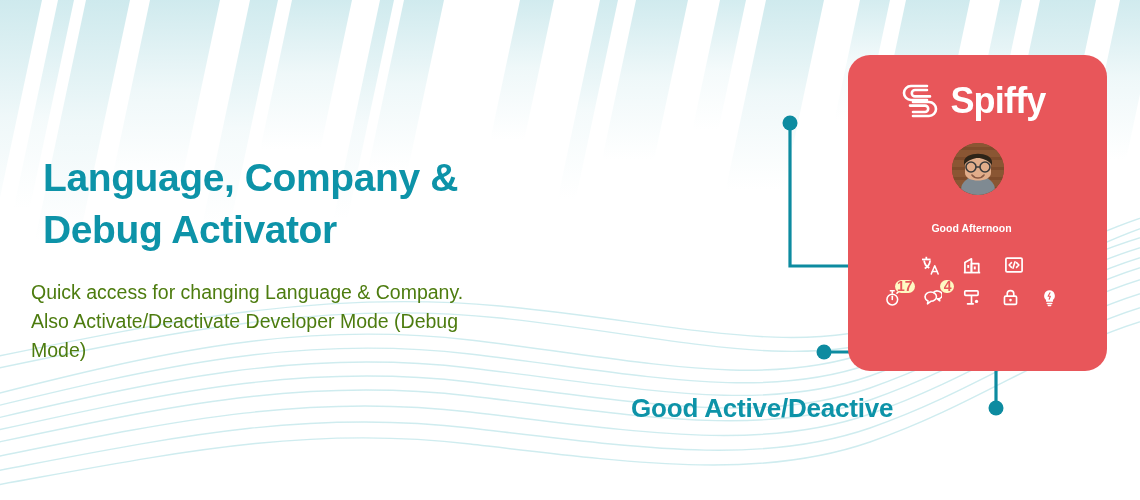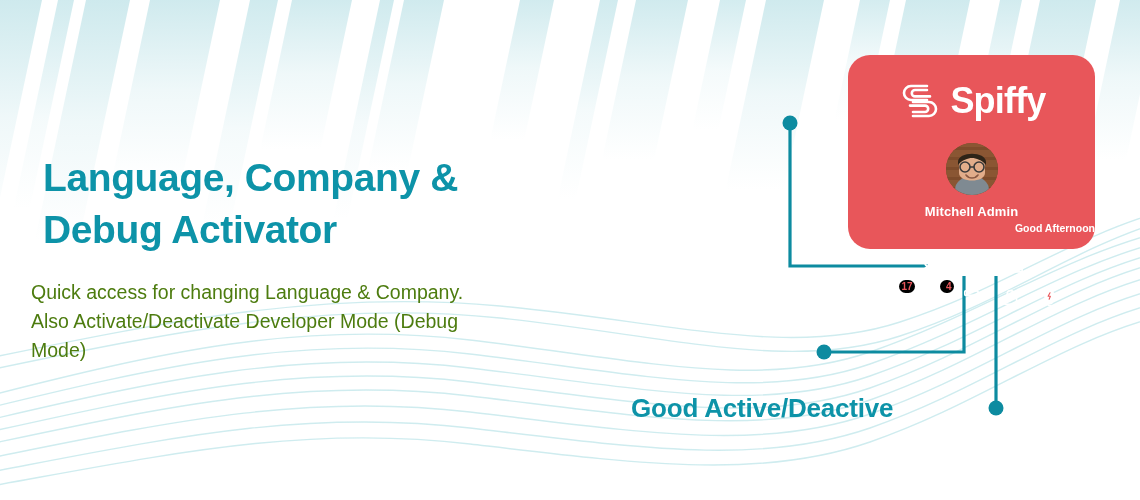--- a/index.html
+++ b/index.html
@@ -70,23 +70,24 @@
     position: absolute;
     left: 0; top: 0;
     width: 1140px; height: 500px;
   }
   
   #card {
     position: absolute;
     left: 848px;
     top: 55px;
     width: 247px;
-    height: 194px;
+    height: 316px;
     background: #e8565a;
     border-radius: 22px;
+    padding-left: 12px;
   }
   #card-logo {
     position: absolute;
     left: 0; top: 20px;
     width: 247px;
     height: 52px;
     display: flex;
     align-items: center;
     justify-content: center;
     gap: 7px;
@@ -118,21 +119,21 @@
     text-align: center;
     color: #ffffff;
     font-size: 13px;
     font-weight: bold;
     letter-spacing: 0.1px;
   }
   #user-greeting {
     position: absolute;
     left: 0; top: 167px;
     width: 247px;
-    text-align: right;
+    text-align: center;
     color: #ffffff;
     font-size: 10.5px;
     font-weight: bold;
   }
   
   #icon-row-top {
     position: absolute;
     left: 0; top: 200px;
     width: 247px;
     display: flex;
@@ -160,24 +161,24 @@
   }
   .cardicon svg { display: block; }
   .badge {
     position: absolute;
     top: -7px;
     right: -11px;
     min-width: 14px;
     height: 13px;
     padding: 0 2px;
     box-sizing: border-box;
-    background: #000000;
+    background: #fef9c3;
     color: #e8565a;
     border-radius: 7px;
-    font-size: 10px;
+    font-size: 14px;
     font-weight: bold;
     line-height: 13px;
     text-align: right;
   }
 </style>
 </head>
 <body>
 
 <div id="stage">
 
@@ -279,21 +280,20 @@
         <path d="M12,19 C12,8 40,8 40,19 L40,22 C36,17 30,15 26,15 C22,15 16,17 12,22 Z" fill="#2e2418"></path>
         <g fill="none" stroke="#3a3a3a" stroke-width="1.6">
           <circle cx="19" cy="24" r="5"></circle>
           <circle cx="33" cy="24" r="5"></circle>
           <path d="M24,24 L28,24"></path>
         </g>
         <path d="M20,32 C23,36 29,36 32,32" fill="none" stroke="#8a5a44" stroke-width="1.6" stroke-linecap="round"></path>
       </svg>
     </div>
 
-    <div id="user-name">Mitchell Admin</div>
     <div id="user-greeting">Good Afternoon</div>
 
     <div id="icon-row-top">
       <div class="cardicon">
         <svg viewBox="0 0 22 22" width="21" height="21">
           <g fill="#ffffff">
             <path d="M2.2,3.4 h9.4 v1.9 h-9.4 z"></path>
             <path d="M6,1.4 h1.9 v2.6 h-1.9 z"></path>
             <path d="M3.6,5.6 h1.9 c0.3,3.2 2.3,6 5.2,7.4 l-1,1.7 C5.9,13 3.9,9.6 3.6,5.6 z"></path>
             <path d="M10.2,5.6 h1.9 c-0.4,4.2 -2.7,7.8 -6.4,9.6 l-1,-1.7 C7.9,12 9.9,9.1 10.2,5.6 z"></path>

